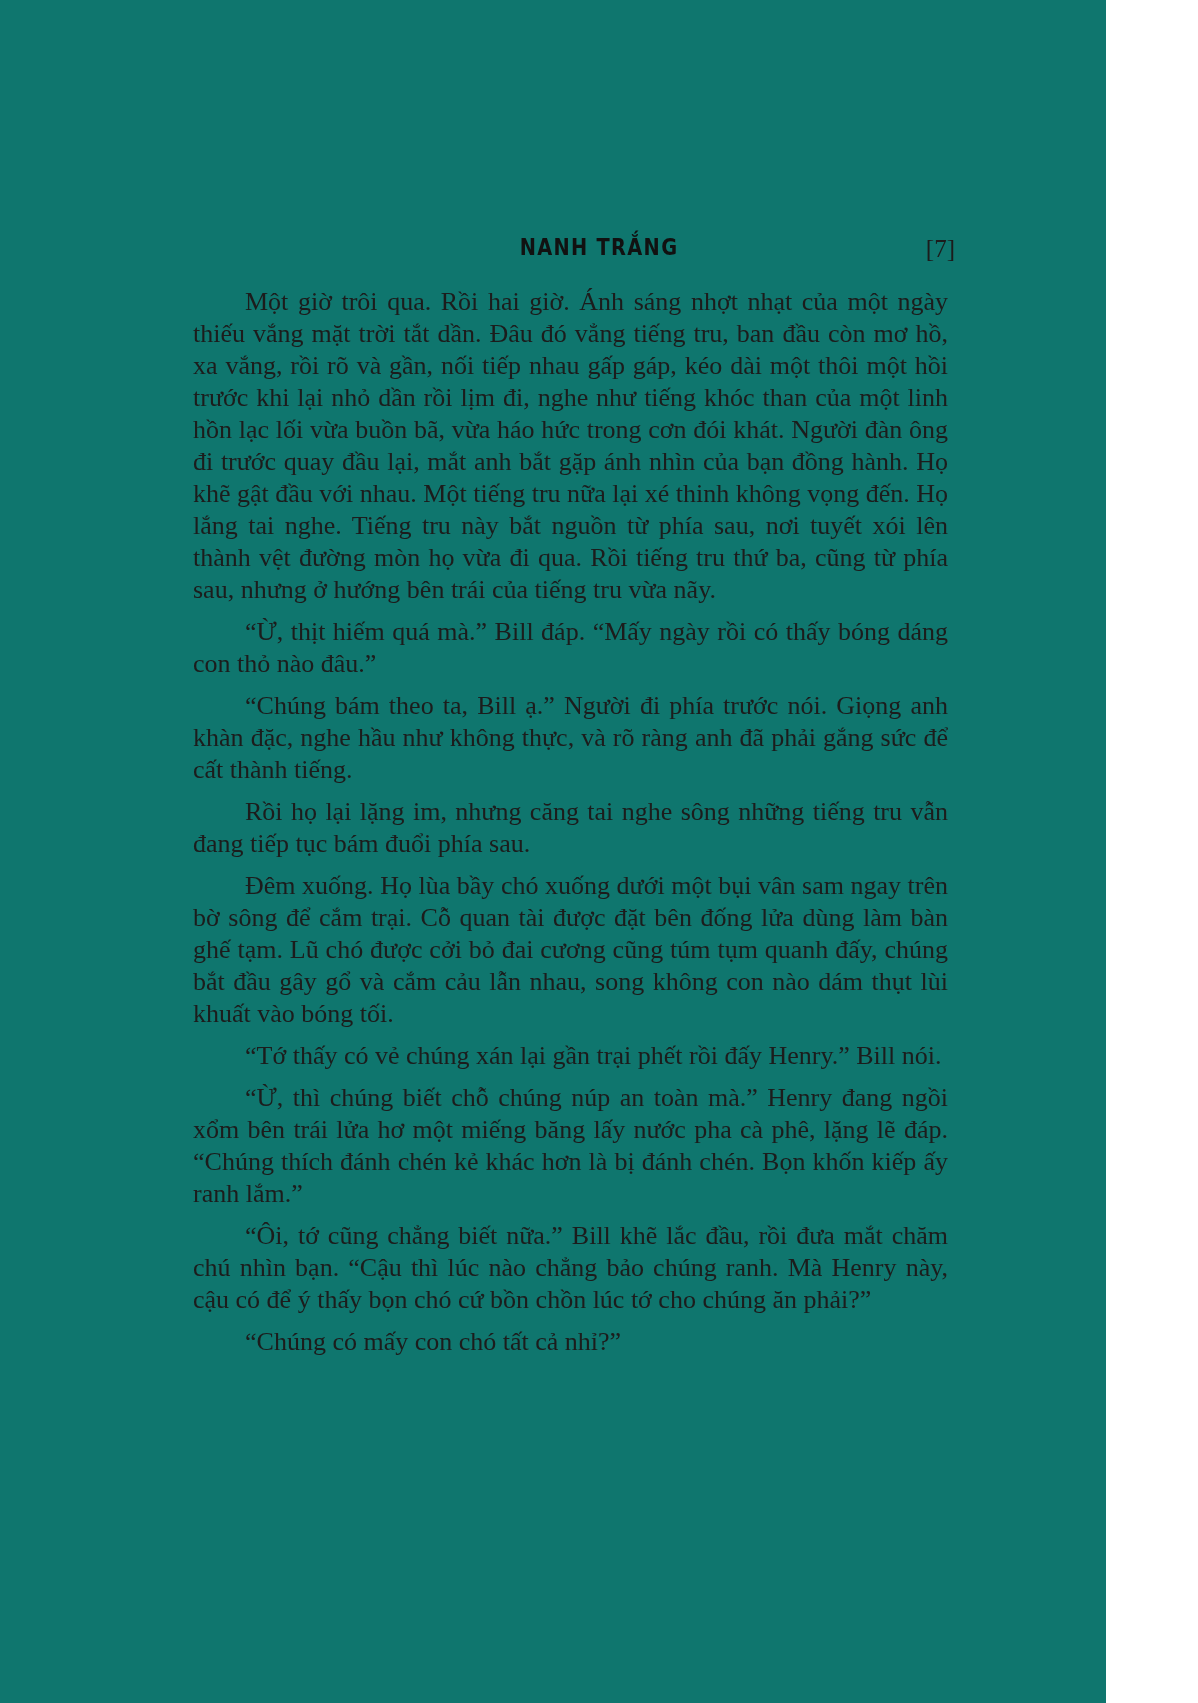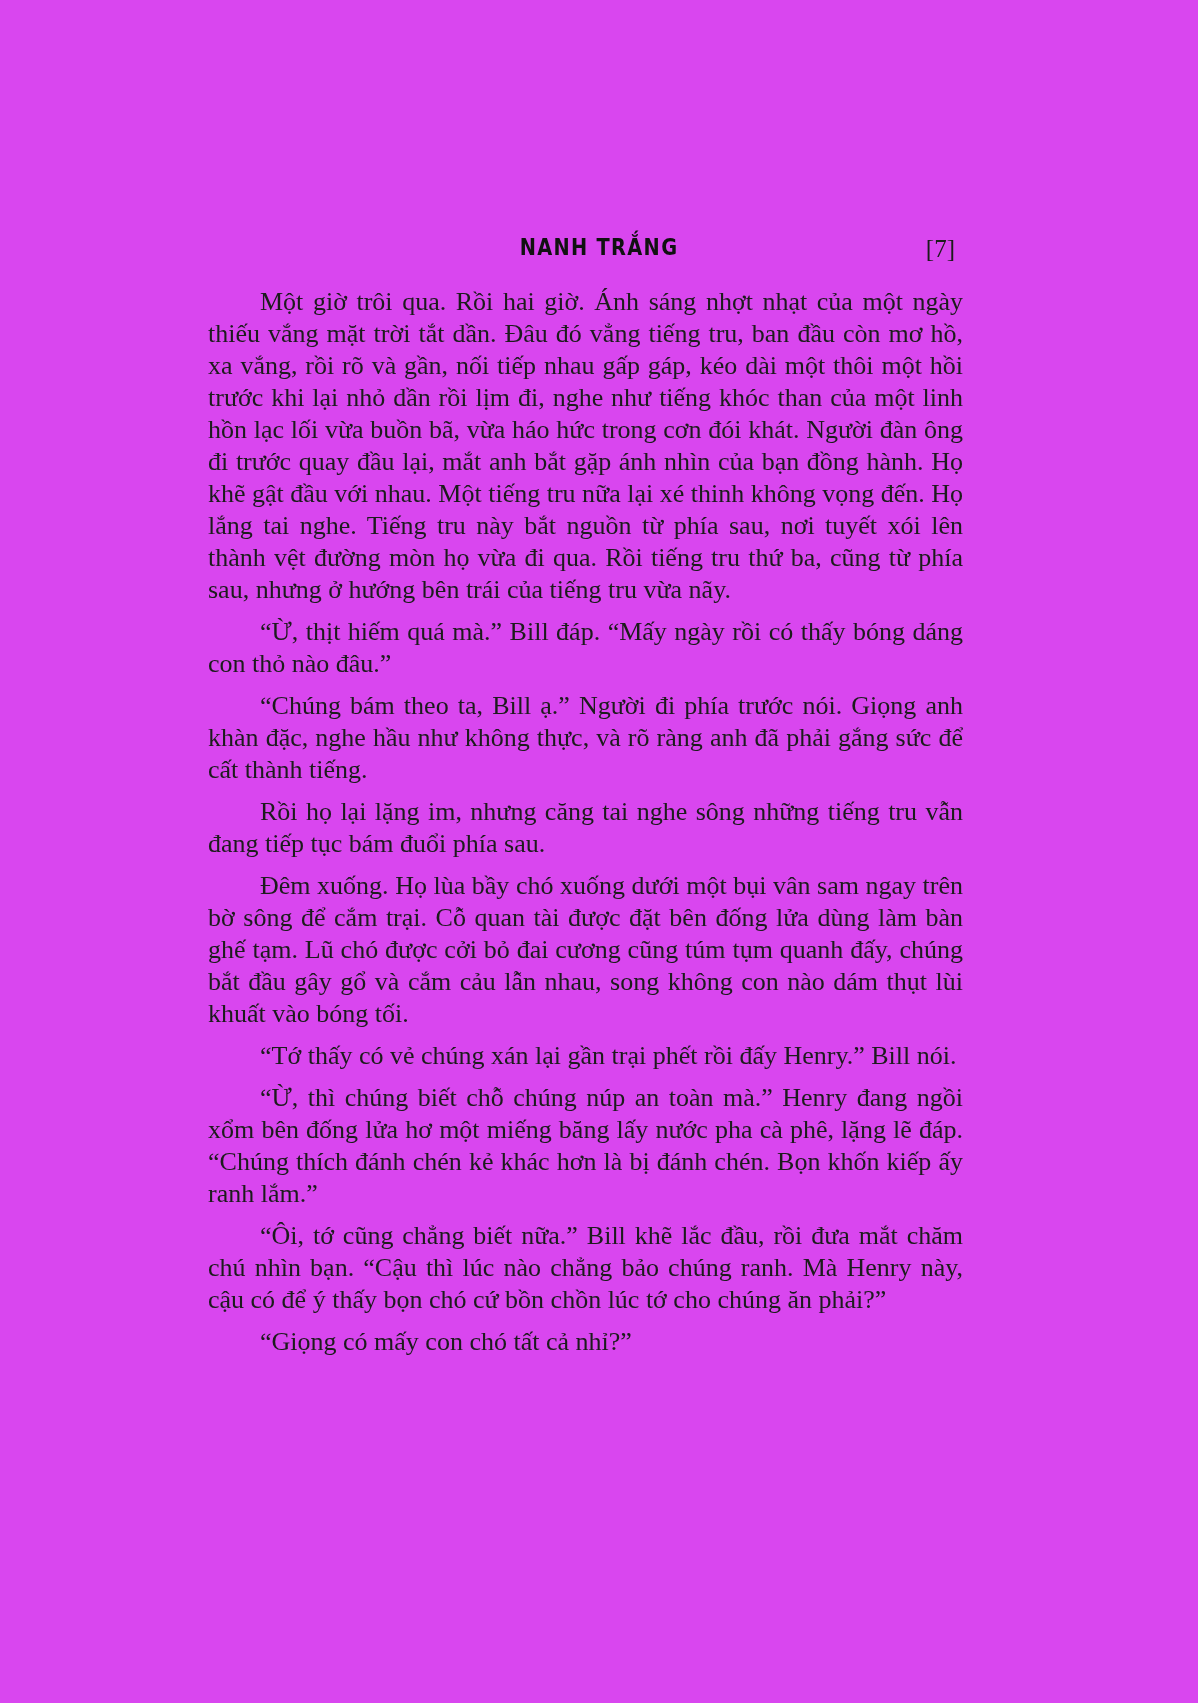--- a/index.html
+++ b/index.html
@@ -2,23 +2,23 @@
 <html><head>
 <meta charset="utf-8">
 <style>
   html, body {
     margin: 0;
     padding: 0;
     background: #ffffff;
   }
   .page {
     position: relative;
-    width: 1198px;
+    width: 1106px;
     height: 1703px;
-    background: #d946ef;
+    background: #0f766e;
     overflow: hidden;
     color: #1c1c1c;
   }
   .running-header {
     position: absolute;
     top: 234px;
     left: 0;
     width: 1198px;
     height: 28px;
   }
@@ -39,21 +39,21 @@
     position: absolute;
     right: 243px;
     top: 1px;
     font-family: "Liberation Serif", "DejaVu Serif", serif;
     font-size: 25px;
     color: #1c1c1c;
   }
   .page-body {
     position: absolute;
     top: 286px;
-    left: 208px;
+    left: 193px;
     width: 755px;
   }
   .page-body p {
     margin: 0 0 10px 0;
     font-family: "Liberation Serif", "DejaVu Serif", serif;
     font-size: 26px;
     line-height: 32px;
     text-align: justify;
     text-indent: 52px;
     color: #1c1c1c;
@@ -69,18 +69,18 @@
     <div class="page-number">[7]</div>
   </div>
 
   <div class="page-body">
     <p>Một giờ trôi qua. Rồi hai giờ. Ánh sáng nhợt nhạt của một ngày thiếu vắng mặt trời tắt dần. Đâu đó vẳng tiếng tru, ban đầu còn mơ hồ, xa vắng, rồi rõ và gần, nối tiếp nhau gấp gáp, kéo dài một thôi một hồi trước khi lại nhỏ dần rồi lịm đi, nghe như tiếng khóc than của một linh hồn lạc lối vừa buồn bã, vừa háo hức trong cơn đói khát. Người đàn ông đi trước quay đầu lại, mắt anh bắt gặp ánh nhìn của bạn đồng hành. Họ khẽ gật đầu với nhau. Một tiếng tru nữa lại xé thinh không vọng đến. Họ lắng tai nghe. Tiếng tru này bắt nguồn từ phía sau, nơi tuyết xói lên thành vệt đường mòn họ vừa đi qua. Rồi tiếng tru thứ ba, cũng từ phía sau, nhưng ở hướng bên trái của tiếng tru vừa nãy.</p>
     <p>“Ừ, thịt hiếm quá mà.” Bill đáp. “Mấy ngày rồi có thấy bóng dáng con thỏ nào đâu.”</p>
     <p>“Chúng bám theo ta, Bill ạ.” Người đi phía trước nói. Giọng anh khàn đặc, nghe hầu như không thực, và rõ ràng anh đã phải gắng sức để cất thành tiếng.</p>
     <p>Rồi họ lại lặng im, nhưng căng tai nghe sông những tiếng tru vẫn đang tiếp tục bám đuổi phía sau.</p>
     <p>Đêm xuống. Họ lùa bầy chó xuống dưới một bụi vân sam ngay trên bờ sông để cắm trại. Cỗ quan tài được đặt bên đống lửa dùng làm bàn ghế tạm. Lũ chó được cởi bỏ đai cương cũng túm tụm quanh đấy, chúng bắt đầu gây gổ và cắm cảu lẫn nhau, song không con nào dám thụt lùi khuất vào bóng tối.</p>
     <p>“Tớ thấy có vẻ chúng xán lại gần trại phết rồi đấy Henry.” Bill nói.</p>
-    <p>“Ừ, thì chúng biết chỗ chúng núp an toàn mà.” Henry đang ngồi xổm bên đống lửa hơ một miếng băng lấy nước pha cà phê, lặng lẽ đáp. “Chúng thích đánh chén kẻ khác hơn là bị đánh chén. Bọn khốn kiếp ấy ranh lắm.”</p>
+    <p>“Ừ, thì chúng biết chỗ chúng núp an toàn mà.” Henry đang ngồi xổm bên trái lửa hơ một miếng băng lấy nước pha cà phê, lặng lẽ đáp. “Chúng thích đánh chén kẻ khác hơn là bị đánh chén. Bọn khốn kiếp ấy ranh lắm.”</p>
     <p>“Ôi, tớ cũng chẳng biết nữa.” Bill khẽ lắc đầu, rồi đưa mắt chăm chú nhìn bạn. “Cậu thì lúc nào chẳng bảo chúng ranh. Mà Henry này, cậu có để ý thấy bọn chó cứ bồn chồn lúc tớ cho chúng ăn phải?”</p>
-    <p>“Giọng có mấy con chó tất cả nhỉ?”</p>
+    <p>“Chúng có mấy con chó tất cả nhỉ?”</p>
   </div>
 
 </div>
 
 </body></html>

